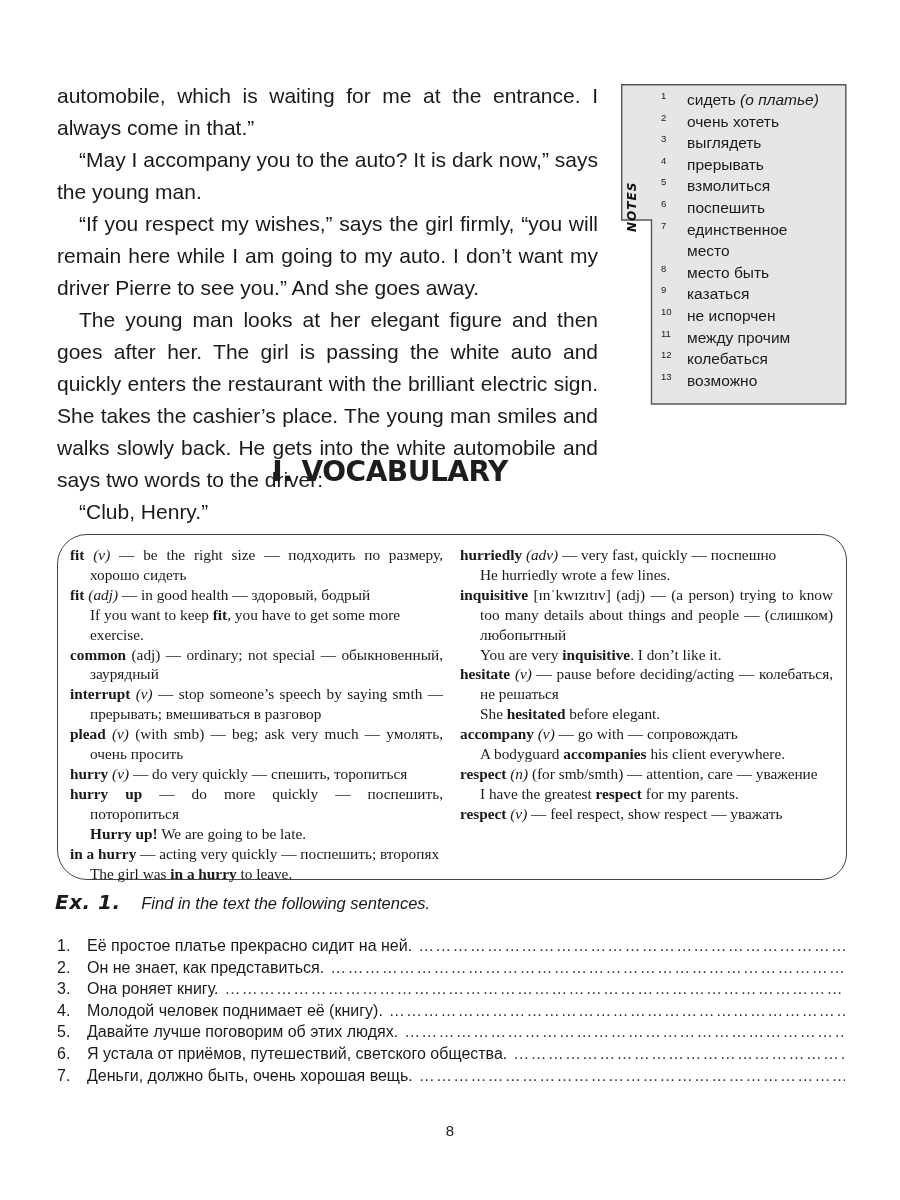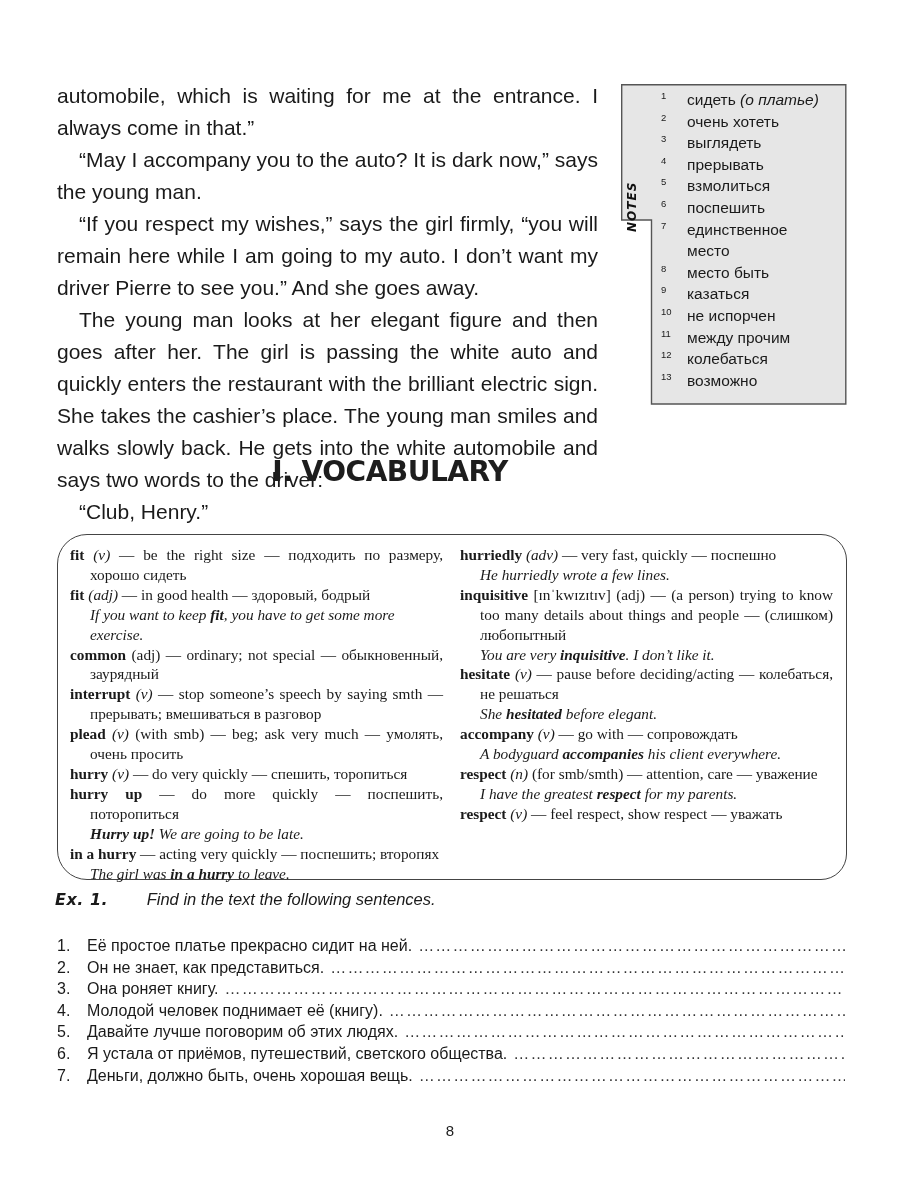--- a/index.html
+++ b/index.html
@@ -29,26 +29,26 @@
 
   
   #vocab-box { position: absolute; left: 57px; top: 534px; width: 788px; height: 344px;
     border: 1.4px solid #444; border-radius: 26px 26px 26px 26px; border-top-left-radius: 30px; border-bottom-left-radius: 30px; }
   .vcol { position: absolute; top: 10px; font-size: 15.3px; line-height: 19.9px; }
   #vocab-left { left: 12px; width: 373px; }
   #vocab-right { left: 402px; width: 373px; }
   .entry { margin: 0; text-align: justify; text-align-last: left; padding-left: 20px; text-indent: -20px; }
   .entry b { font-weight: bold; }
   .entry i { font-style: italic; }
-  .example { margin: 0; padding-left: 20px; font-style: italic; }
+  .example { margin: 0; padding-left: 20px; }
   .example b { font-weight: bold; }
 
   
   #ex-header { position: absolute; left: 55px; top: 890px; font-size: 16.5px; }
-  #ex-label { font-family: "DejaVu Sans", sans-serif; font-weight: bold; font-style: italic; font-size: 16px; margin-right: 34px; letter-spacing: 0.5px; }
+  #ex-label { font-family: "DejaVu Sans", sans-serif; font-weight: bold; font-style: italic; font-size: 20px; margin-right: 16px; letter-spacing: 0.5px; }
   #ex-instr { font-style: italic; }
   #ex-list { position: absolute; left: 57px; top: 935px; width: 788px; margin: 0; padding: 0; list-style: none; }
   #ex-list li { display: flex; height: 21.6px; font-size: 16px; line-height: 21.6px; white-space: nowrap; overflow: hidden; }
   #ex-list li .n { width: 30px; flex: none; }
   #ex-list li .s { flex: none; padding-right: 6px; }
   #ex-list li .dots { flex: 1; overflow: hidden; letter-spacing: 1.2px; color: #333; }
 
   #page-number { position: absolute; left: 0; width: 900px; top: 1122px; text-align: center; font-size: 15px; color: #222; }
 </style>
 </head>

